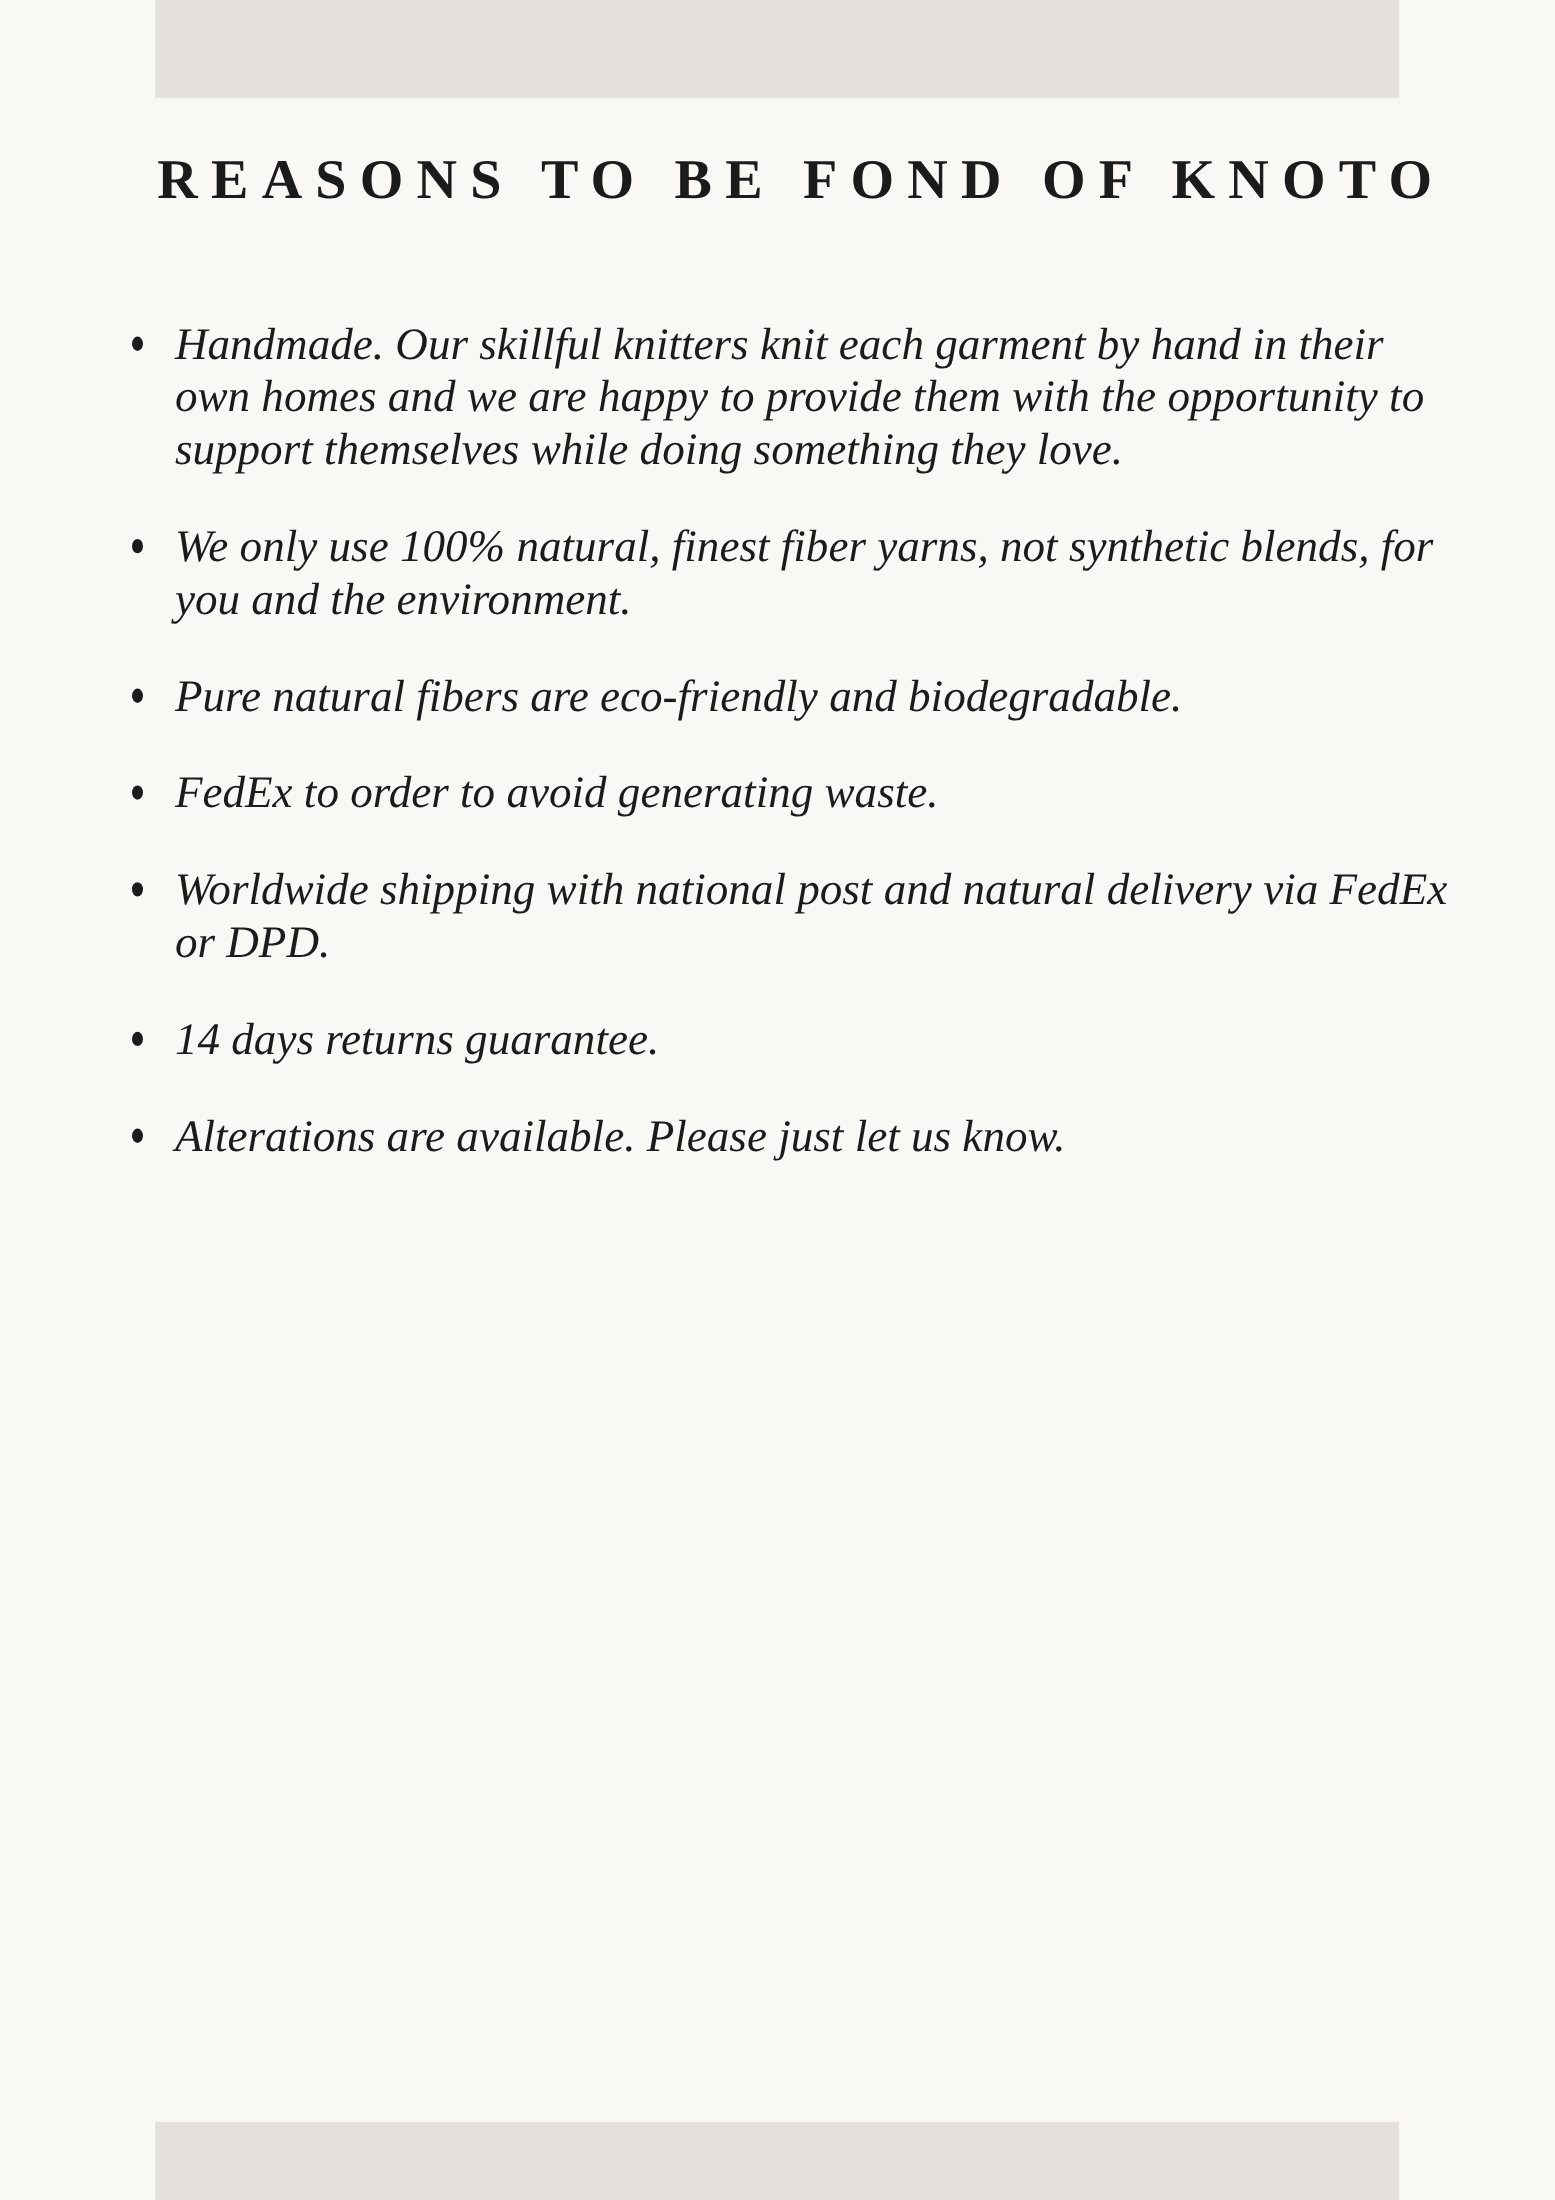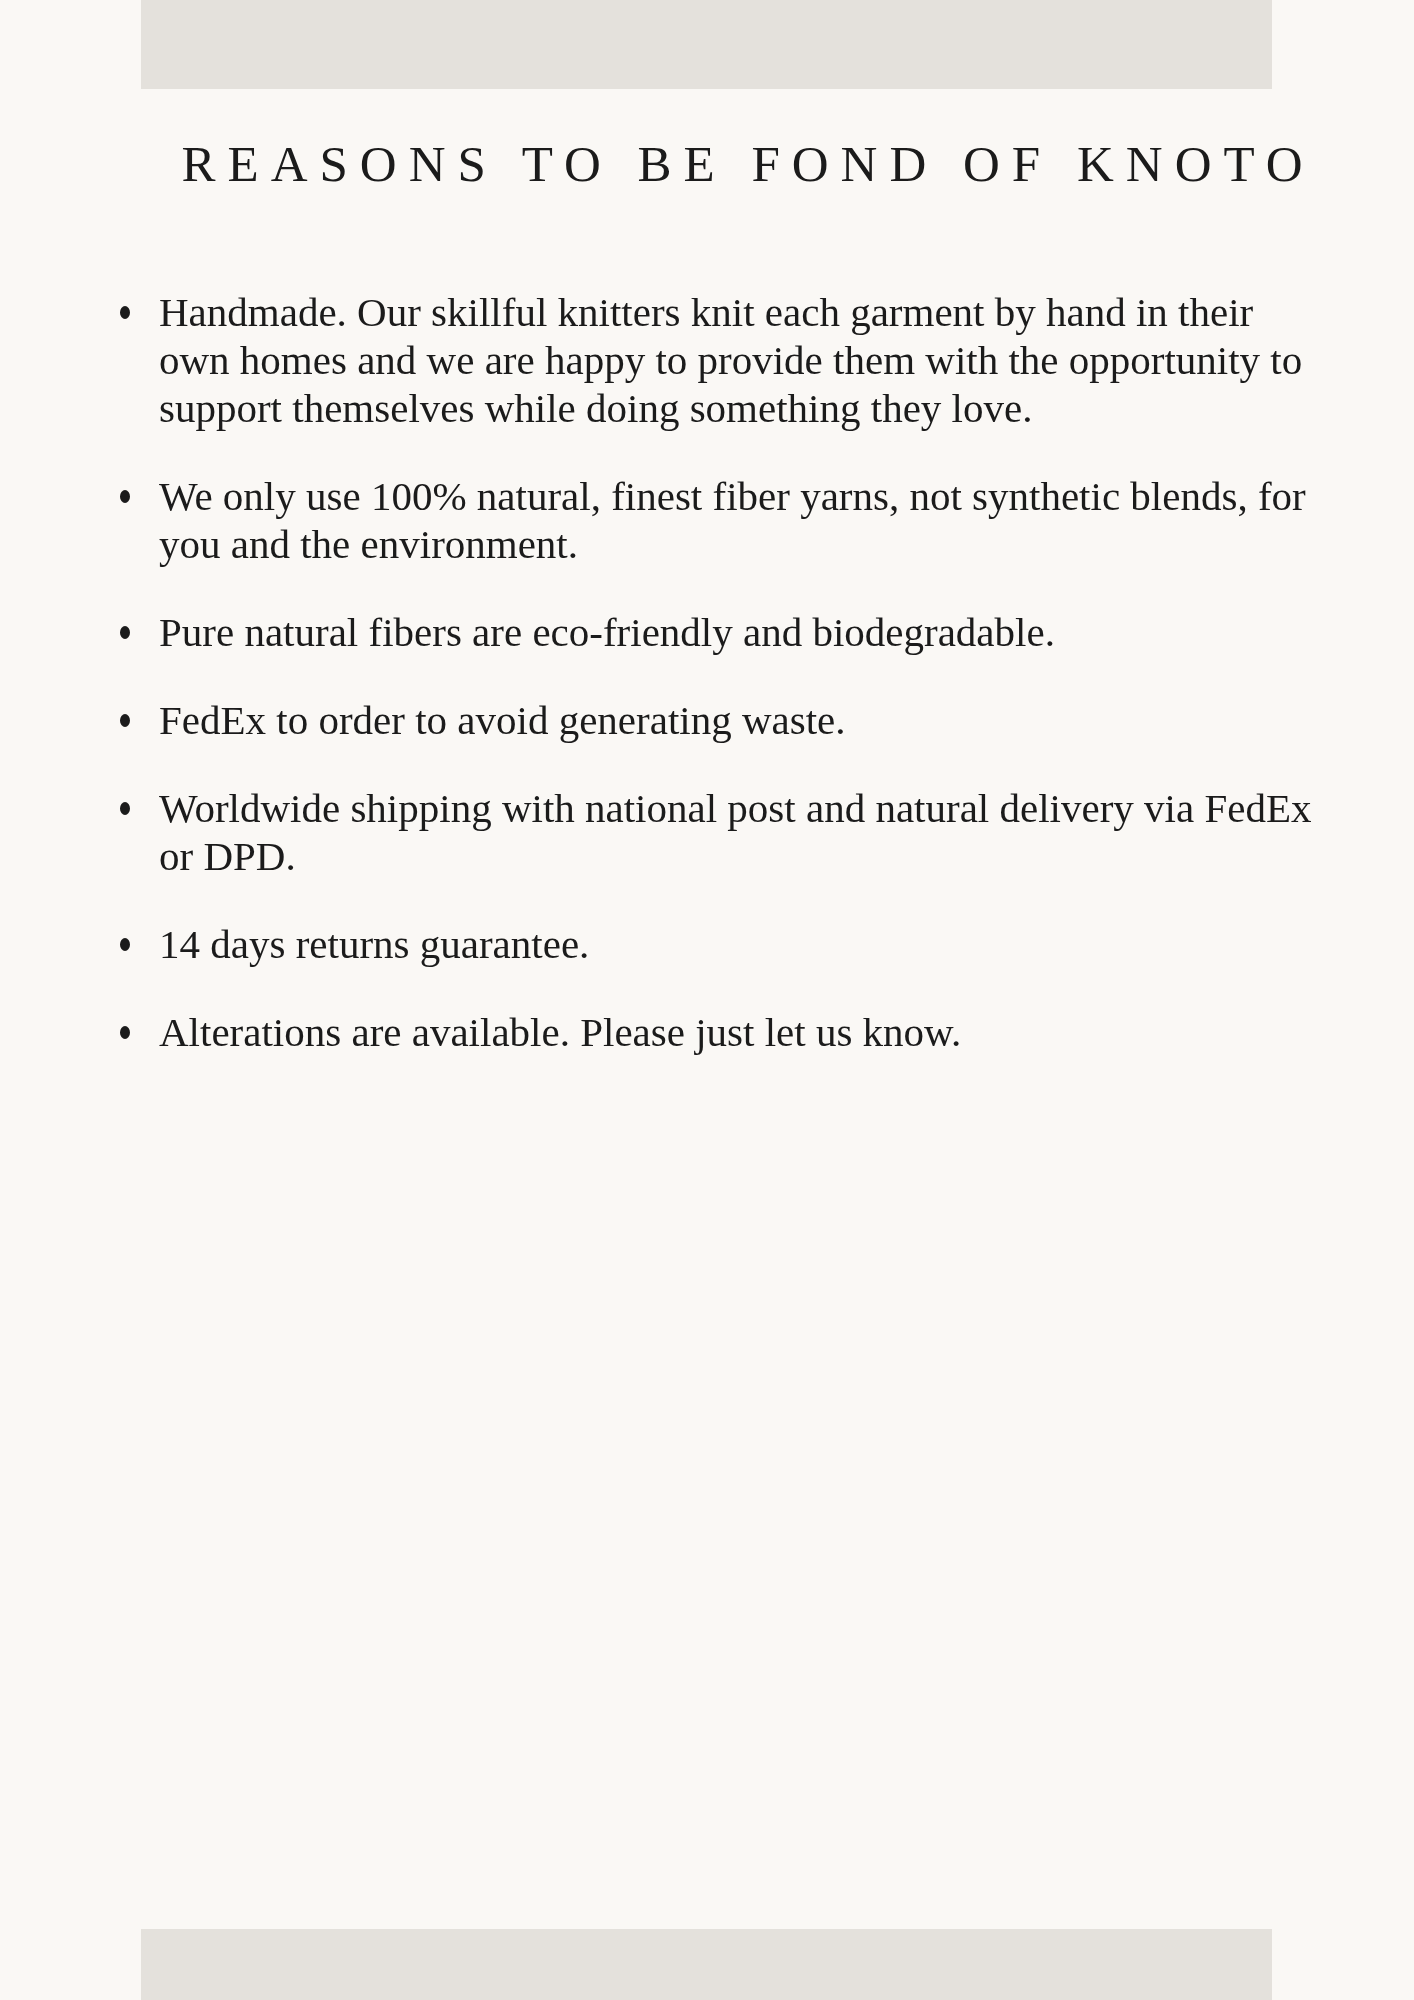--- a/index.html
+++ b/index.html
@@ -23,31 +23,31 @@
   .content {
     position: absolute;
     left: 141px;
     top: 0;
     width: 1212px;
   }
   .page-title {
     margin: 138px 0 0 2px;
     font-size: 51px;
     line-height: 52px;
-    font-weight: 400;
+    font-weight: 700;
     letter-spacing: 12px;
     white-space: nowrap;
-    text-align: center;
   }
   .bullet-list {
     list-style: none;
     margin: 98px 0 0 -21px;
     padding: 0;
     font-size: 41px;
     line-height: 48px;
+    font-style: italic;
   }
   .bullet-list li { display: flex; margin-top: 40px; }
   .bullet-list li:first-child { margin-top: 0; }
   .bullet-dot {
     flex: 0 0 auto;
     width: 10px;
     height: 13px;
     border-radius: 50%;
     background: var(--text, #1B1B1B);
     margin: 18px 29px 0 0;

